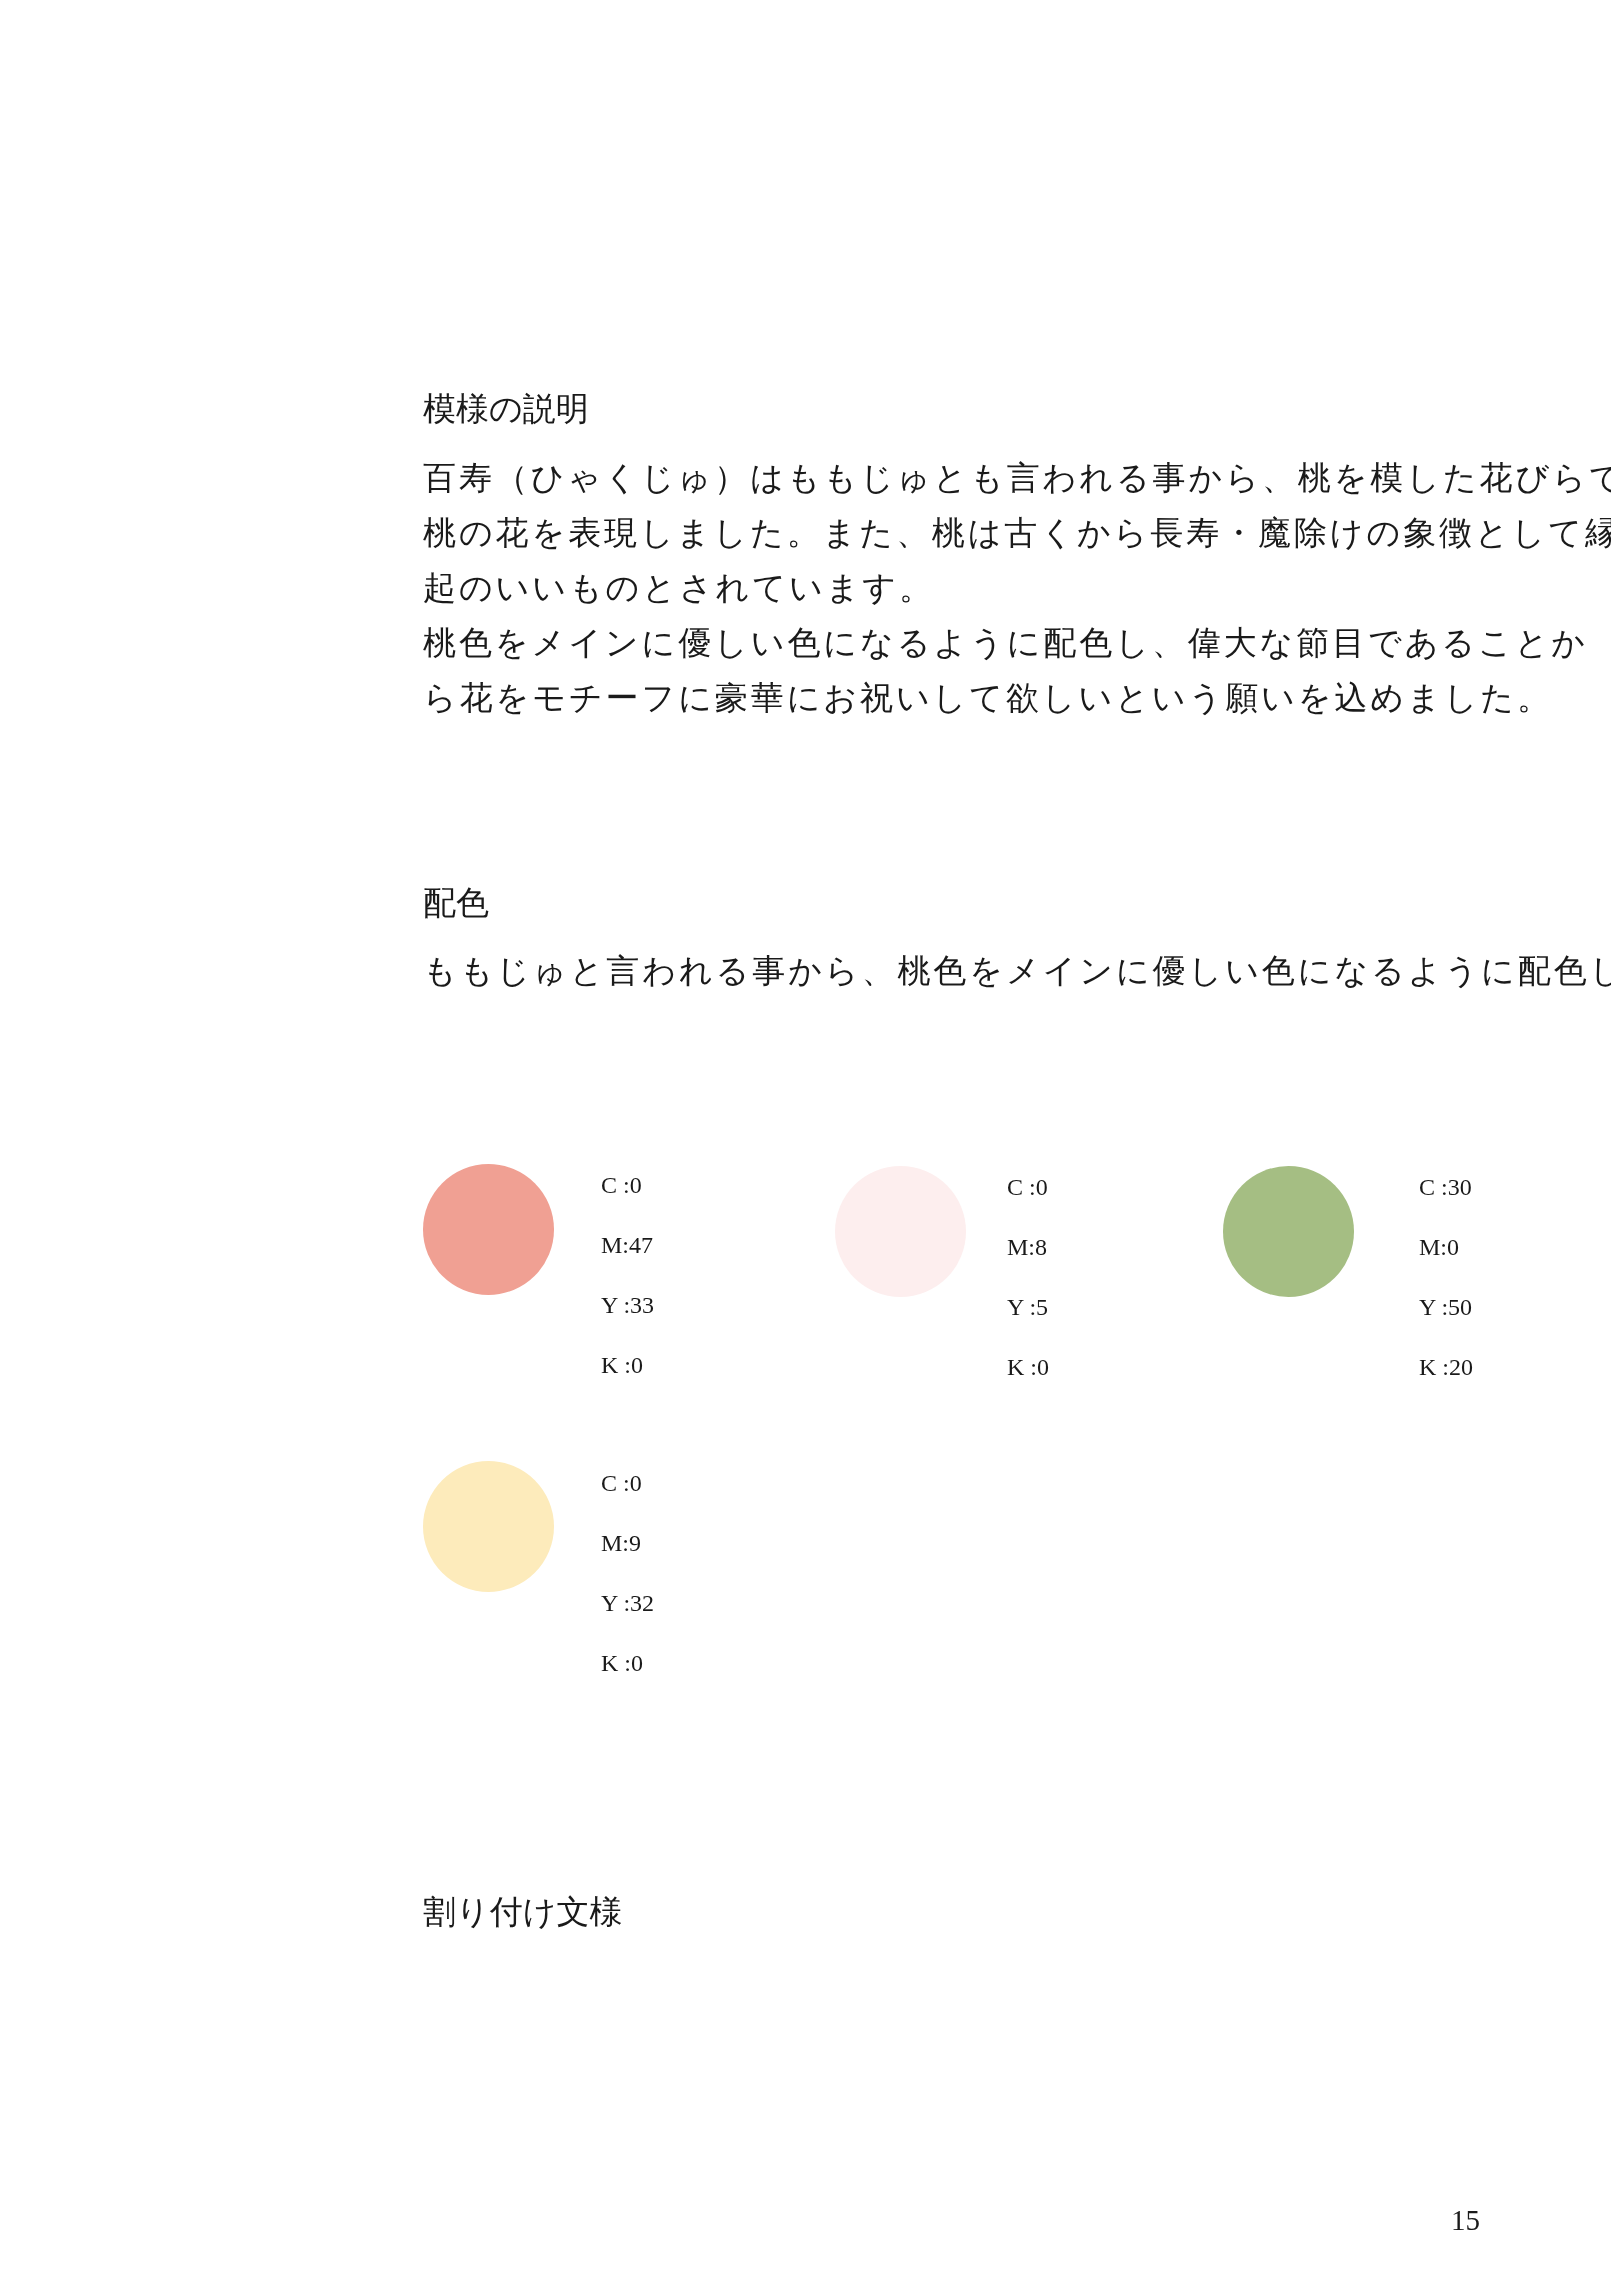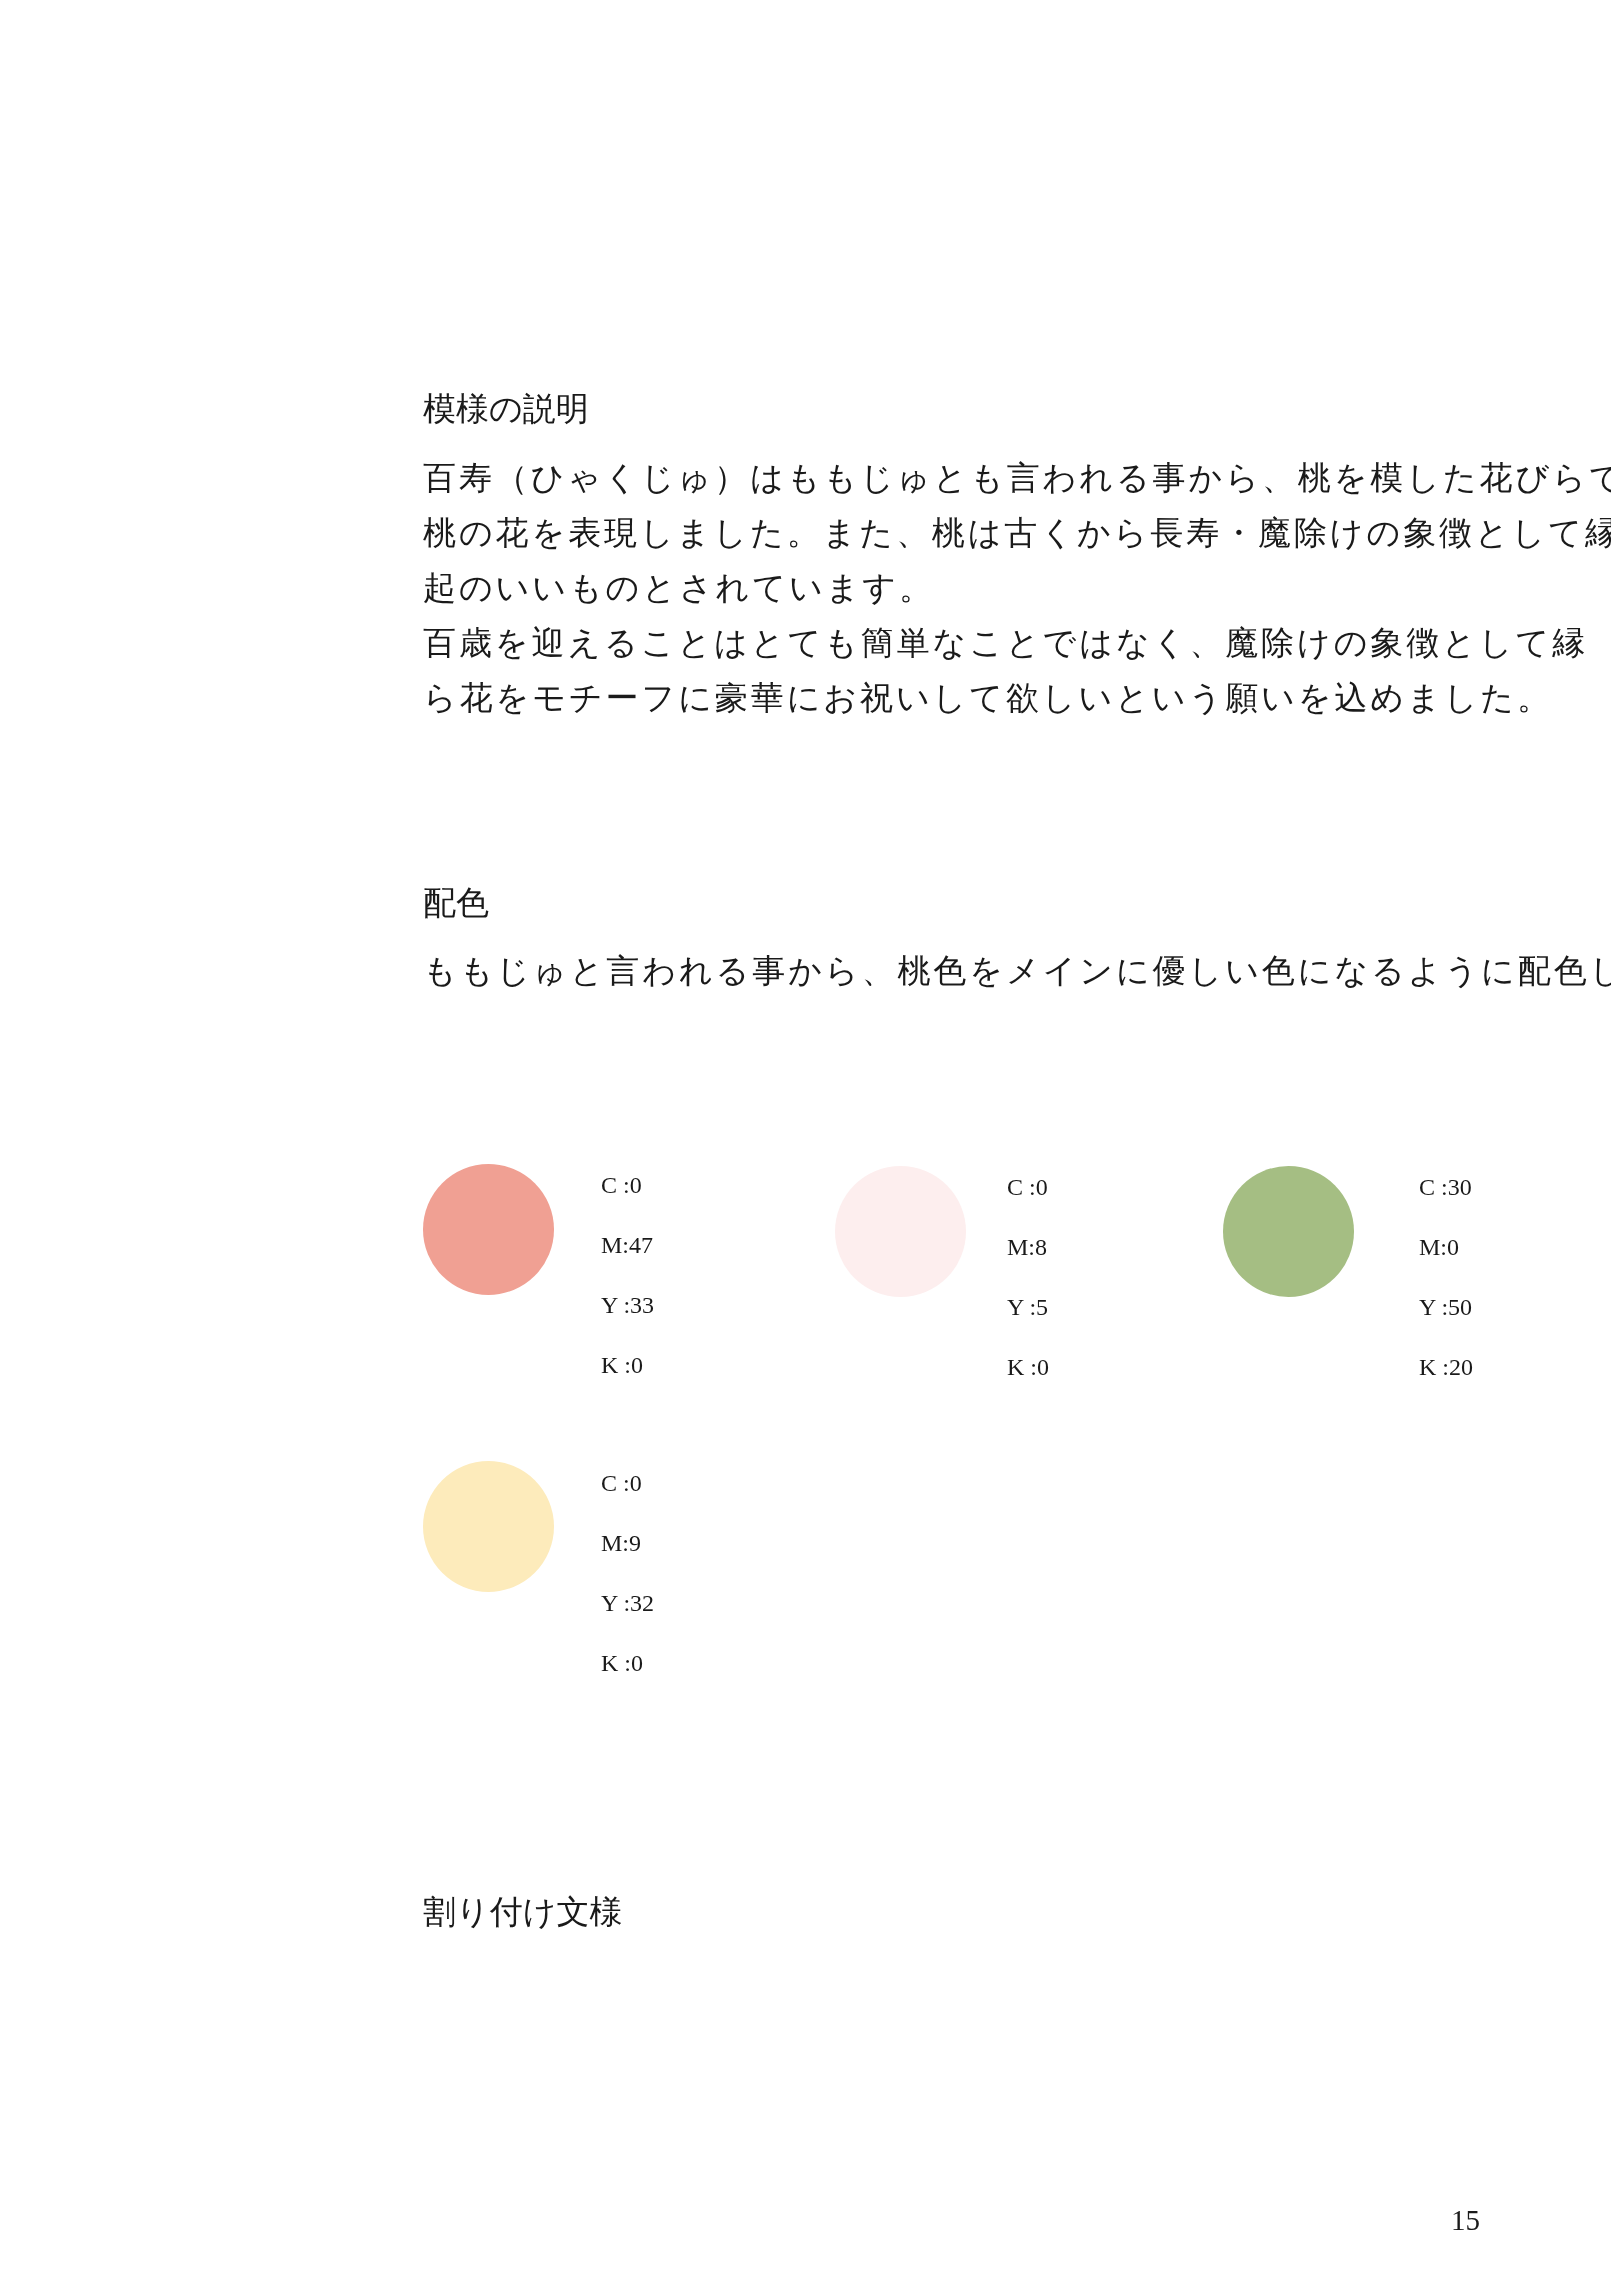--- a/index.html
+++ b/index.html
@@ -17,21 +17,21 @@
 </head>
 <body>
 
 <div class="page">
 
   <div class="heading" style="top:389px;">模様の説明</div>
   <div class="para" style="top:450px;">
     <span class="line">百寿（ひゃくじゅ）はももじゅとも言われる事から、桃を模した花びらで</span>
     <span class="line">桃の花を表現しました。また、桃は古くから長寿・魔除けの象徴として縁</span>
     <span class="line">起のいいものとされています。</span>
-    <span class="line">百歳を迎えることはとても簡単なことではなく、魔除けの象徴として縁</span>
+    <span class="line">桃色をメインに優しい色になるように配色し、偉大な節目であることか</span>
     <span class="line">ら花をモチーフに豪華にお祝いして欲しいという願いを込めました。</span>
   </div>
 
   <div class="heading" style="top:883px;">配色</div>
   <div class="para" style="top:943px;">
     <span class="line">ももじゅと言われる事から、桃色をメインに優しい色になるように配色し</span>
   </div>
 
   <div class="swatch" id="sw0" style="left: 423px; top: 1164px; background: rgb(240, 160, 147);"></div>
   <div class="cmyk" style="left:601px; top:1155px;">

